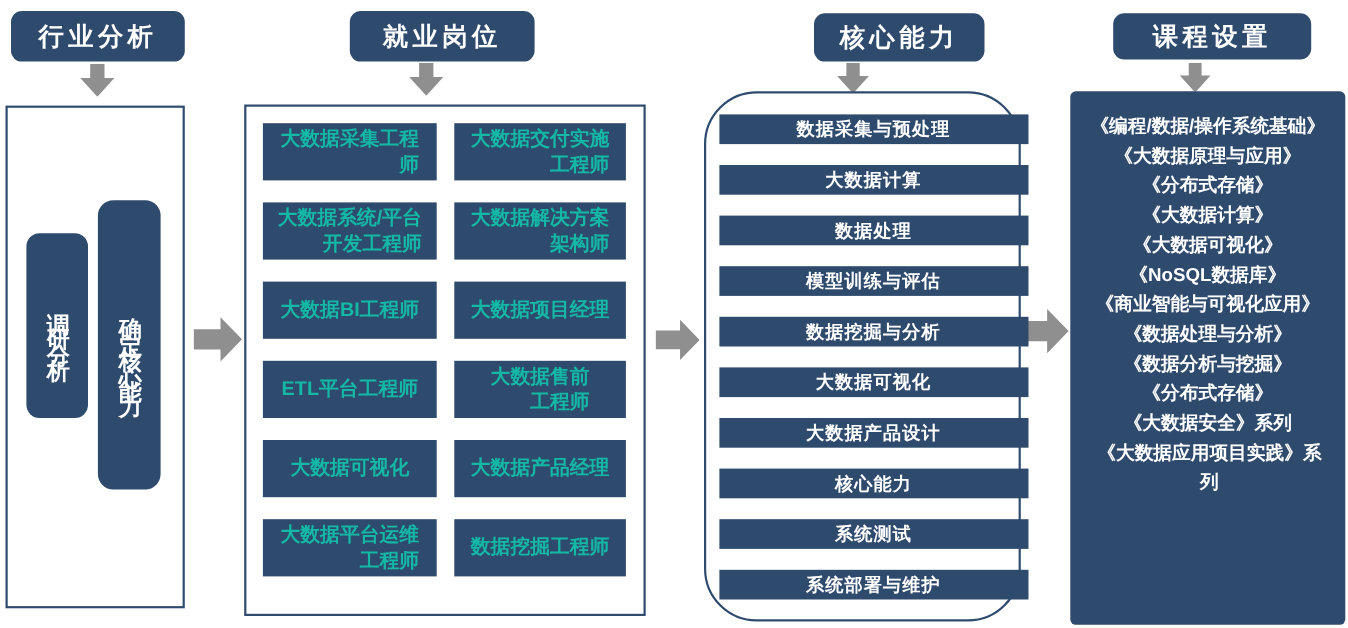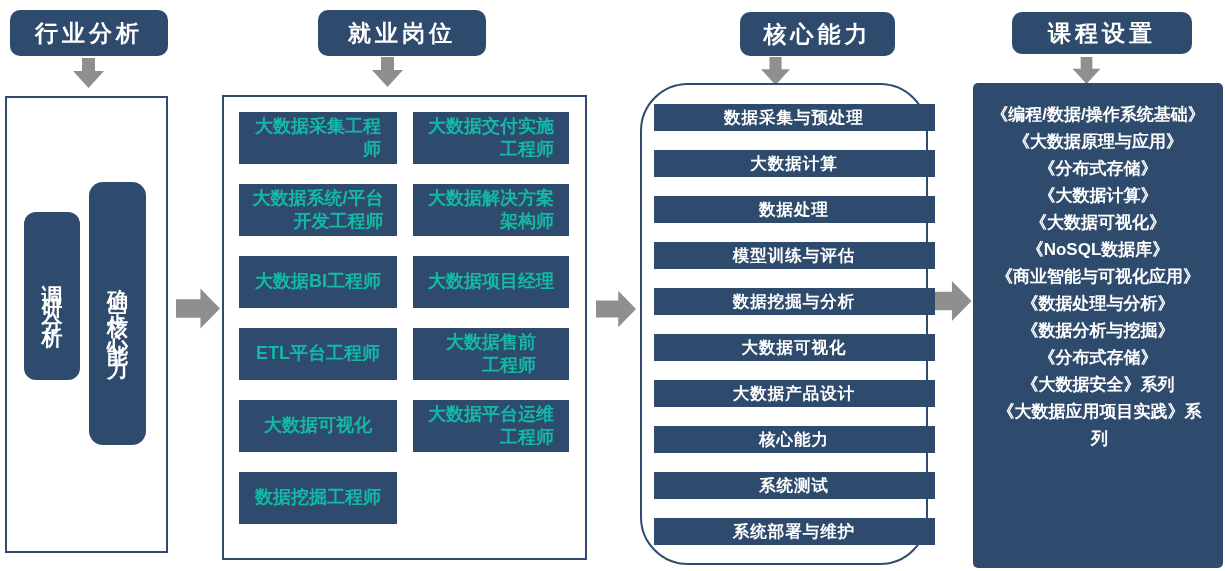--- a/index.html
+++ b/index.html
@@ -190,20 +190,21 @@
     <div class="job">大数据系统/平台
 开发工程师</div>
     <div class="job">大数据解决方案
 架构师</div>
     <div class="job">大数据BI工程师</div>
     <div class="job">大数据项目经理</div>
     <div class="job">ETL平台工程师</div>
     <div class="job">大数据售前
 工程师</div>
     <div class="job">大数据可视化</div>
+    <div class="job">大数据产品经理</div>
     <div class="job">大数据平台运维
 工程师</div>
     <div class="job">数据挖掘工程师</div>
   </div>
 
   <div class="panel3">
     <div class="ability">数据采集与预处理</div>
     <div class="ability">大数据计算</div>
     <div class="ability">数据处理</div>
     <div class="ability">模型训练与评估</div>

